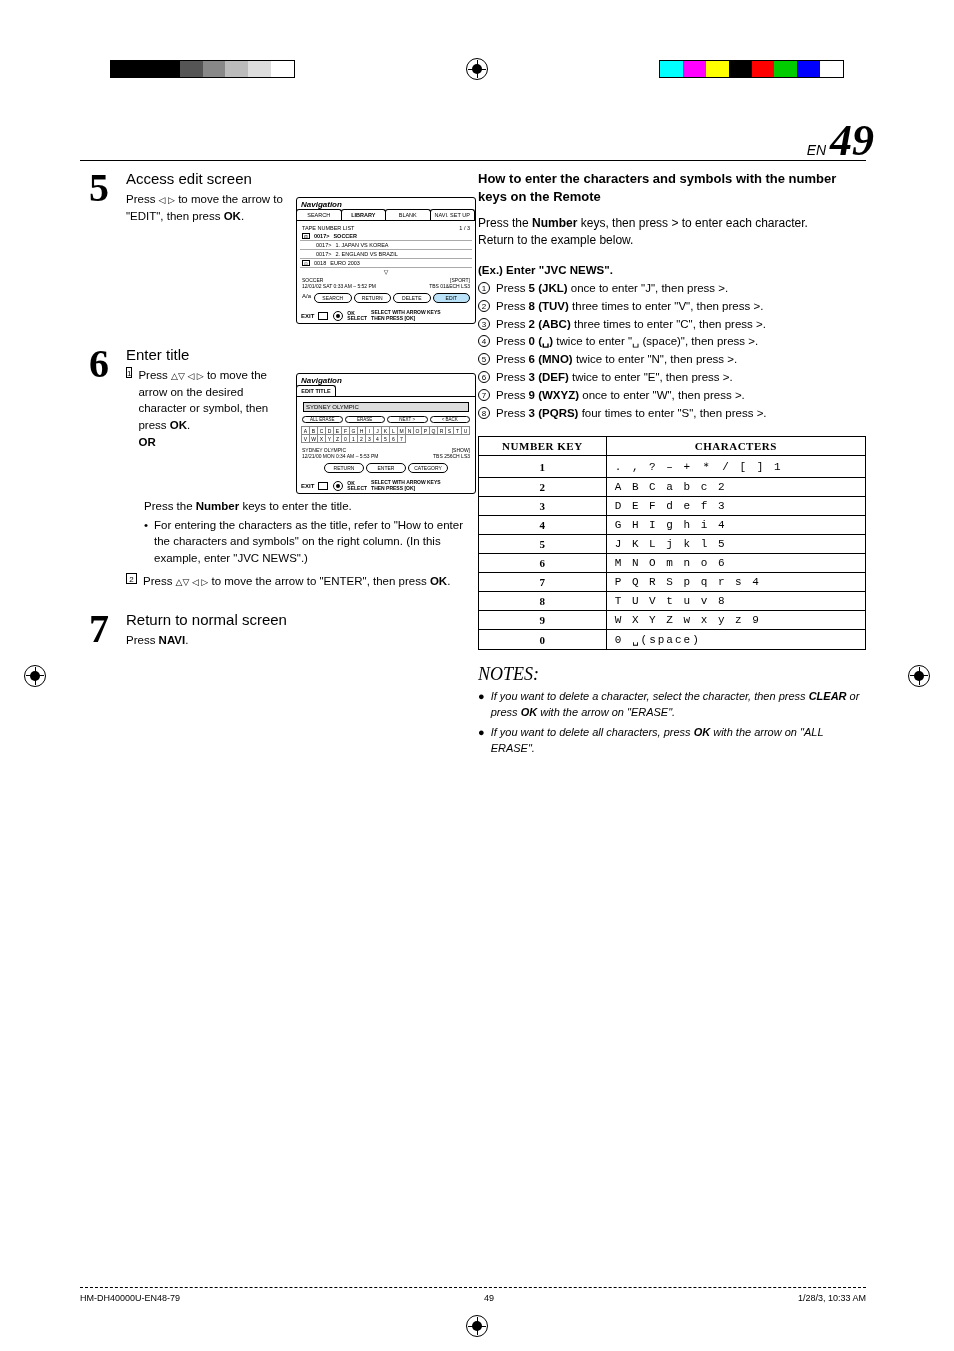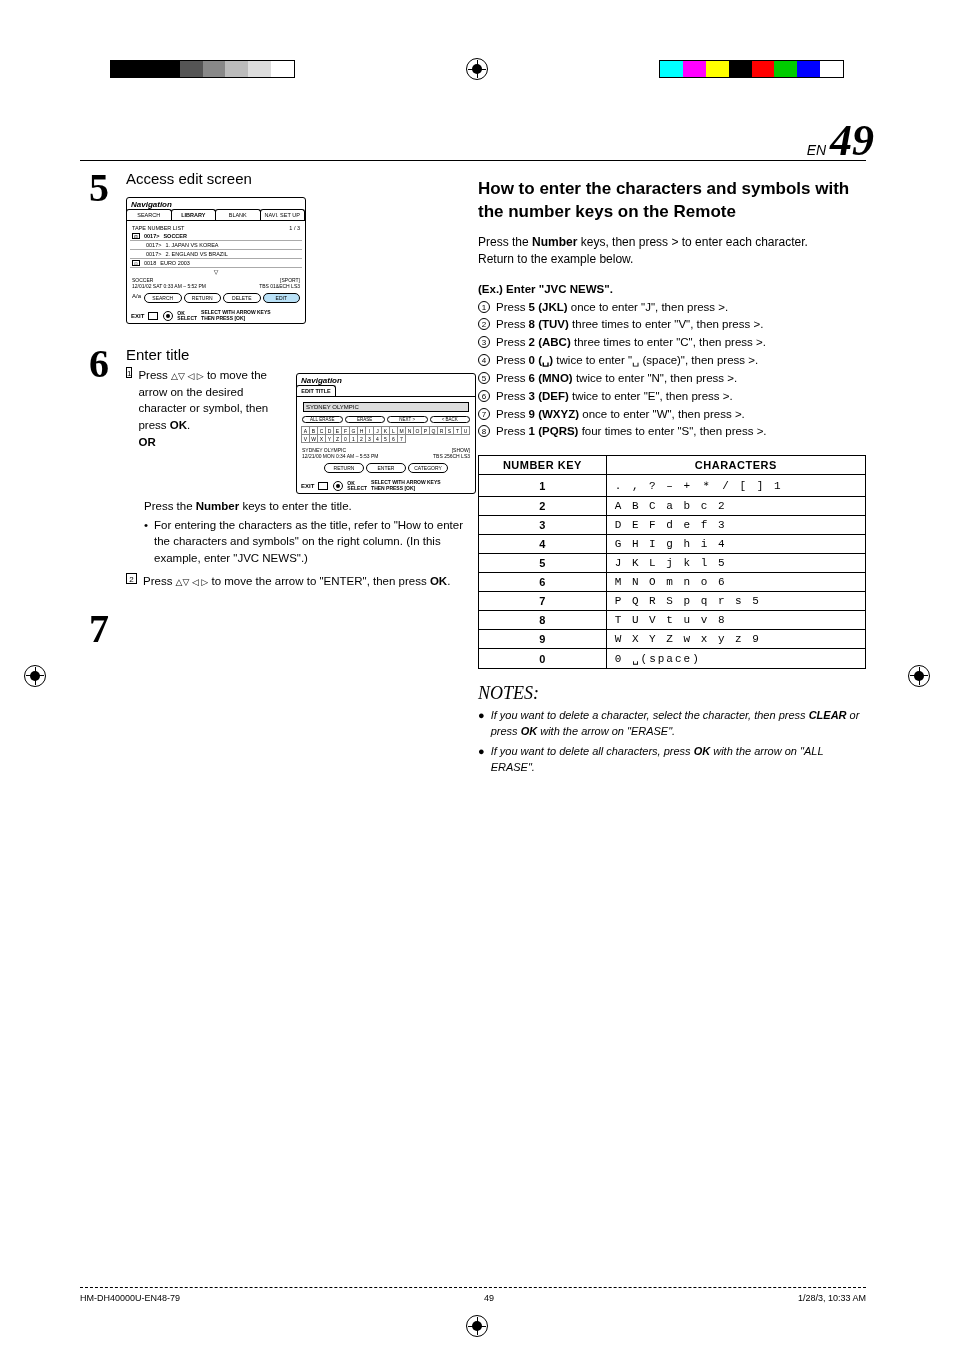--- a/index.html
+++ b/index.html
@@ -133,24 +133,23 @@
   .panel-input { margin: 2px 3px; border: 1px solid #000; font-size: 6px; padding: 1px 2px; background: #ddd; }
   .mini-btn-row { display: flex; gap: 2px; padding: 2px; }
   .mini-btn { border: 1px solid #000; border-radius: 5px; font-size: 4.5px; flex: 1; text-align: center; }
 
   .step5-row, .step6-row { display: flex; gap: 10px; align-items: flex-start; }
   .step6-row .left-text { flex: 1; }
 
   
   .heading-big {
     font-weight: bold;
-    font-size: 17px;
+    font-size: 13px;
     line-height: 1.35;
     margin-bottom: 10px;
-    margin-top: 8px;
   }
   .rt { font-size: 12px; line-height: 1.45; }
   .rt .b { font-weight: bold; }
   .sub-heading { font-weight: bold; font-size: 11.5px; margin-top: 14px; margin-bottom: 4px; }
   .num-list { font-size: 11.5px; line-height: 1.55; }
   .num-list .ln { display: flex; gap: 6px; }
   .circled {
     display: inline-block;
     width: 12px; height: 12px;
     border: 1px solid #000;
@@ -164,20 +163,21 @@
 
   table.char-table {
     width: 100%;
     border-collapse: collapse;
     margin-top: 14px;
     font-size: 11px;
   }
   table.char-table th, table.char-table td {
     border: 1px solid #000;
     padding: 3px 8px;
+    font-family: Liberation Serif, serif;
   }
   table.char-table th {
     text-align: center;
     font-weight: bold;
     font-variant: small-caps;
     letter-spacing: 0.5px;
     font-size: 11px;
   }
   table.char-table td:first-child { text-align: center; font-weight: bold; width: 33%; }
   table.char-table td:last-child { font-family: "Courier New", monospace; letter-spacing: 2px; }
@@ -276,20 +276,23 @@
 
 <div class="content">
 
   <div class="col col-left">
 
     <div class="step">
       <div class="step-num">5</div>
       <div class="step-body">
         <span class="step-title">Access edit screen</span>
         <div class="step5-row">
+          <div class="step-text" style="flex:0 0 160px;">
+            <span>Press </span><span class="arrow">◁ ▷</span><span> to move the arrow to "EDIT", then press </span><b>OK</b><span>.</span>
+          </div>
 
           <div class="panel">
             <div class="panel-logo">Navigation</div>
             <div class="panel-tabs">
               <div class="panel-tab">SEARCH</div>
               <div class="panel-tab active">LIBRARY</div>
               <div class="panel-tab">BLANK</div>
               <div class="panel-tab">NAVI. SET UP</div>
             </div>
             <div class="panel-inner">
@@ -463,20 +466,26 @@
           <span class="squared">2</span>
           <div>
             <span>Press </span><span class="arrow">△▽ ◁ ▷</span><span> to move the arrow to "ENTER", then press </span><b>OK</b><span>.</span>
           </div>
         </div>
       </div>
     </div>
 
     <div class="step">
       <div class="step-num">7</div>
+      <div class="step-body">
+        <span class="step-title">Return to normal screen</span>
+        <div class="step-text">
+          <span>Press </span><b>NAVI</b><span>.</span>
+        </div>
+      </div>
     </div>
 
   </div>
 
   <div class="col col-right">
     <div class="heading-big">How to enter the characters and symbols with the number keys on the Remote</div>
     <div class="rt">
       <span>Press the </span><span class="b">Number</span><span> keys, then press &gt; to enter each character.</span><br>
       <span>Return to the example below.</span>
     </div>
@@ -506,21 +515,21 @@
       <div class="ln">
           <span class="circled">6</span>
           <div><span>Press </span><b>3 (DEF)</b><span> twice to enter "E", then press &gt;.</span></div>
         </div>
       <div class="ln">
           <span class="circled">7</span>
           <div><span>Press </span><b>9 (WXYZ)</b><span> once to enter "W", then press &gt;.</span></div>
         </div>
       <div class="ln">
           <span class="circled">8</span>
-          <div><span>Press </span><b>1 (PQRS)</b><span> four times to enter "S", then press &gt;.</span></div>
+          <div><span>Press </span><b>3 (PQRS)</b><span> four times to enter "S", then press &gt;.</span></div>
         </div>
     </div>
 
     <table class="char-table">
       <tbody>
           <tr>
         <th>NUMBER KEY</th>
         <th>CHARACTERS</th>
       </tr>
       <tr>
@@ -542,21 +551,21 @@
       <tr>
             <td>5</td>
             <td>J K L j k l 5</td>
           </tr>
       <tr>
             <td>6</td>
             <td>M N O m n o 6</td>
           </tr>
       <tr>
             <td>7</td>
-            <td>P Q R S p q r s 5</td>
+            <td>P Q R S p q r s 4</td>
           </tr>
       <tr>
             <td>8</td>
             <td>T U V t u v 8</td>
           </tr>
       <tr>
             <td>9</td>
             <td>W X Y Z w x y z 9</td>
           </tr>
       <tr>

